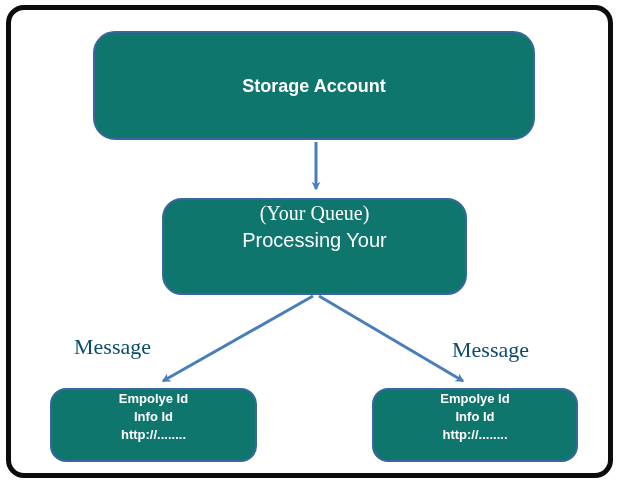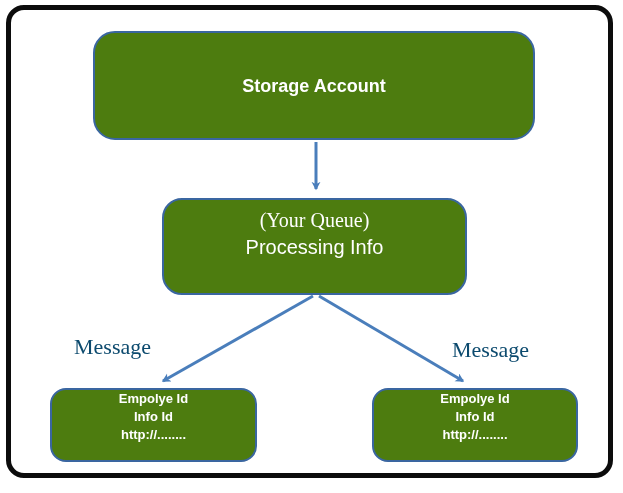--- a/index.html
+++ b/index.html
@@ -32,21 +32,21 @@
     left: 0;
     top: 0;
     width: 623px;
     height: 493px;
     pointer-events: none;
   }
   
   .node {
     position: absolute;
     box-sizing: border-box;
-    background: #4d7c0f;
+    background: #0f766e;
     border: 2px solid #3a66a0;
     border-radius: 18px;
     color: #ffffff;
     text-align: center;
   }
   .node .line { display: block; }
 
   .node-storage {
     left: 93px;
     top: 31px;
@@ -59,21 +59,20 @@
     font-size: 18px;
     font-weight: bold;
     line-height: 26px;
   }
   .node-queue {
     left: 162px;
     top: 198px;
     width: 305px;
     height: 97px;
     border-radius: 20px;
-    padding-top: 7px;
     font-size: 20px;
     line-height: 27px;
   }
   .node-queue .serif-line {
     font-family: "Liberation Serif", serif;
     font-weight: normal;
   }
   .node-queue .sans-line {
     font-family: "Liberation Sans", sans-serif;
     font-weight: normal;
@@ -119,21 +118,21 @@
     <line x1="313" y1="296" x2="163" y2="381" stroke="#4a7ebb" stroke-width="3" marker-end="url(#arrowhead)"></line>
     <line x1="319" y1="296" x2="463" y2="381" stroke="#4a7ebb" stroke-width="3" marker-end="url(#arrowhead)"></line>
   </svg>
 
   <div class="node node-storage">
     <span class="line">Storage Account</span>
   </div>
 
   <div class="node node-queue">
     <span class="line serif-line">(Your Queue)</span>
-    <span class="line sans-line">Processing Info</span>
+    <span class="line sans-line">Processing Your</span>
   </div>
 
   <div class="msg-label msg-label-left">Message</div>
 
   <div class="msg-label msg-label-right">Message</div>
 
   <div class="node node-worker node-worker-left">
     <span class="line">Empolye Id</span>
     <span class="line">Info Id</span>
     <span class="line">http://........</span>

